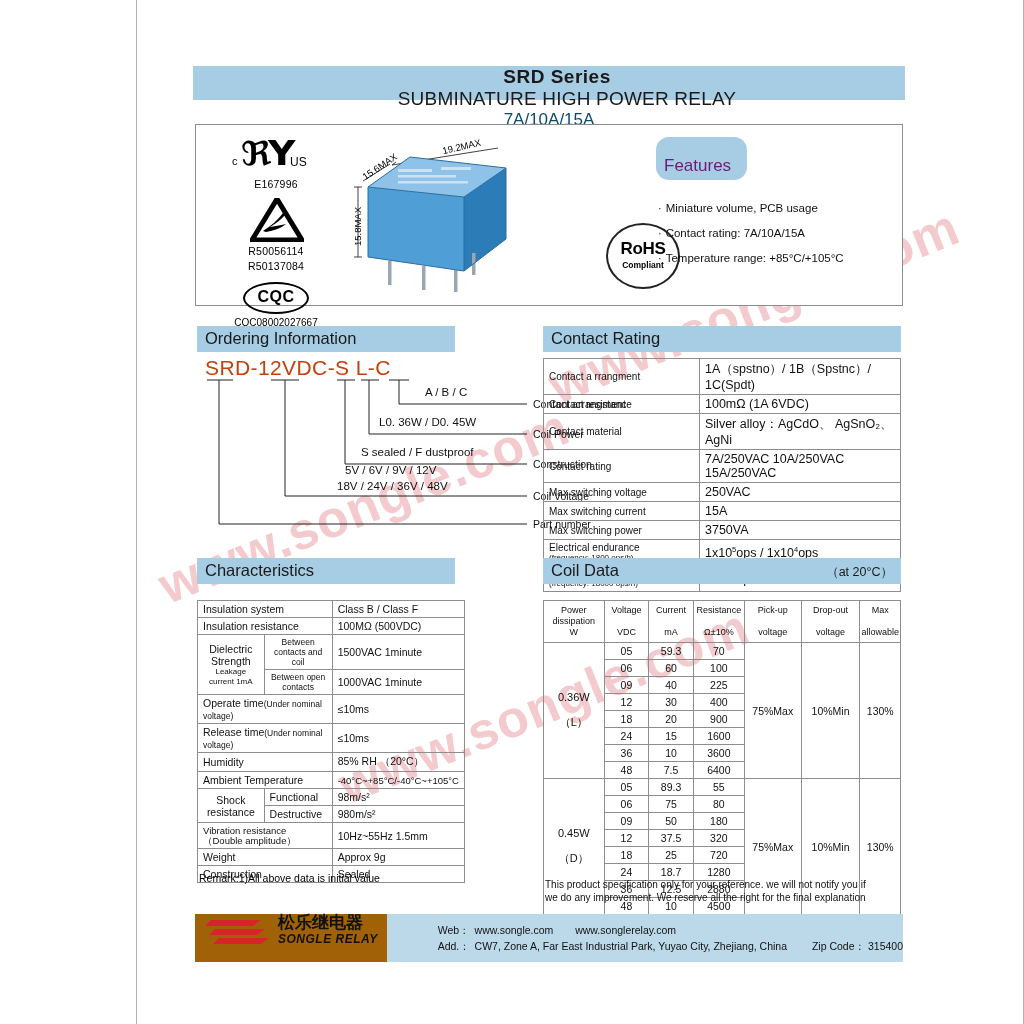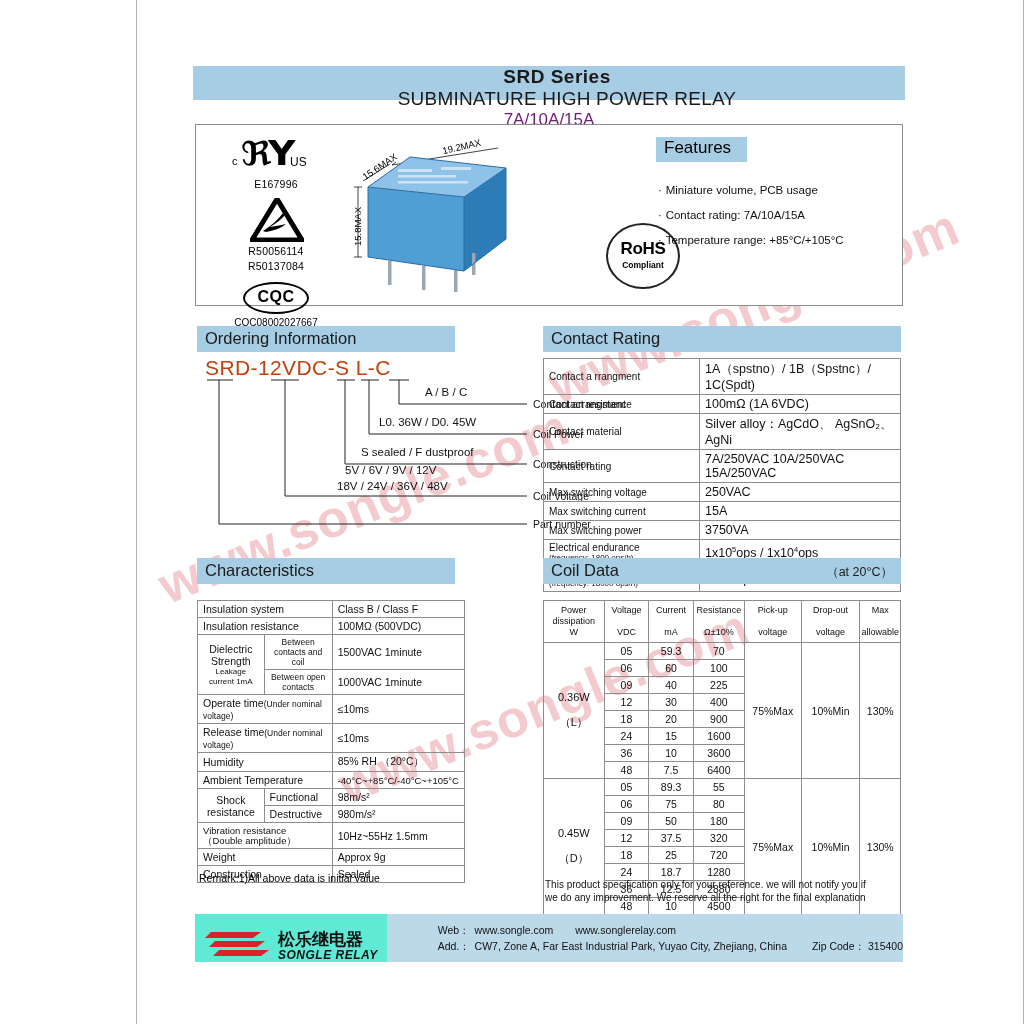--- a/index.html
+++ b/index.html
@@ -61,21 +61,21 @@
     display: flex; align-items: center; flex-direction: column;
   }
   .t-series {
     font-size: 19px; font-weight: bold; letter-spacing: .5px;
     margin-left: 16px; color: #1a1a1a;
   }
   .t-main {
     font-size: 19px; margin-left: 36px; color: #1a1a1a; letter-spacing: .2px;
   }
   .t-rating {
-    font-size: 17px; color: #701a75; font-weight: 500;
+    font-size: 17px; color: #0c4a6e; font-weight: 500;
   }
 
   
   .topbox {
     position: absolute; left: 2px; top: 124px;
     width: 708px; height: 182px;
     border: 1px solid #8d8d8d;
     box-sizing: border-box;
     background: #fff;
   }
@@ -131,22 +131,22 @@
     border: 2px solid #222; border-radius: 50%;
     text-align: center;
   }
   .rohs-main { font-size: 17px; font-weight: bold; margin-top: 14px; letter-spacing: -.3px; }
   .rohs-sub { font-size: 8.5px; font-weight: bold; margin-top: 1px; }
 
   
   .feat-box { position: absolute; left: 460px; top: 12px; width: 230px; }
   .feat-hd {
     display: inline-block;
-    background: #a6cde4; color: #000000;
-    font-size: 17px; padding: 1px 16px 4px 8px;
+    background: #a6cde4; color: #701a75;
+    font-size: 17px; padding: 19px 16px 4px 8px; border-radius: 13px;
   }
   .feat-list { margin-top: 22px; }
   .feat-item {
     font-size: 11.5px; margin-bottom: 13px; color: #111;
     padding-left: 2px;
   }
   .feat-item .bullet { font-size: 11px; margin-right: 4px; }
 
   
   .sec-hd {
@@ -218,22 +218,22 @@
 
   
   .footer {
     position: absolute; left: 2px; top: 914px;
     width: 708px; height: 48px;
     background: #bcd9ea;
     display: flex; align-items: center;
   }
   .f-logo {
     width: 196px; height: 100%;
-    background: #5eead4;
-    display: flex; align-items: flex-end;
+    background: #a16207;
+    display: flex; align-items: flex-start;
     border-right: 1px solid #bcd9ea;
   }
   .f-bars { margin-left: 10px; }
   .f-names { margin-left: 7px; line-height: 1.05; }
   .f-cn {
     font-size: 17px; font-weight: bold;
     font-family: "DejaVu Sans", sans-serif; color: #111;
   }
   .f-en {
     font-size: 12px; font-weight: bold; font-style: italic;

